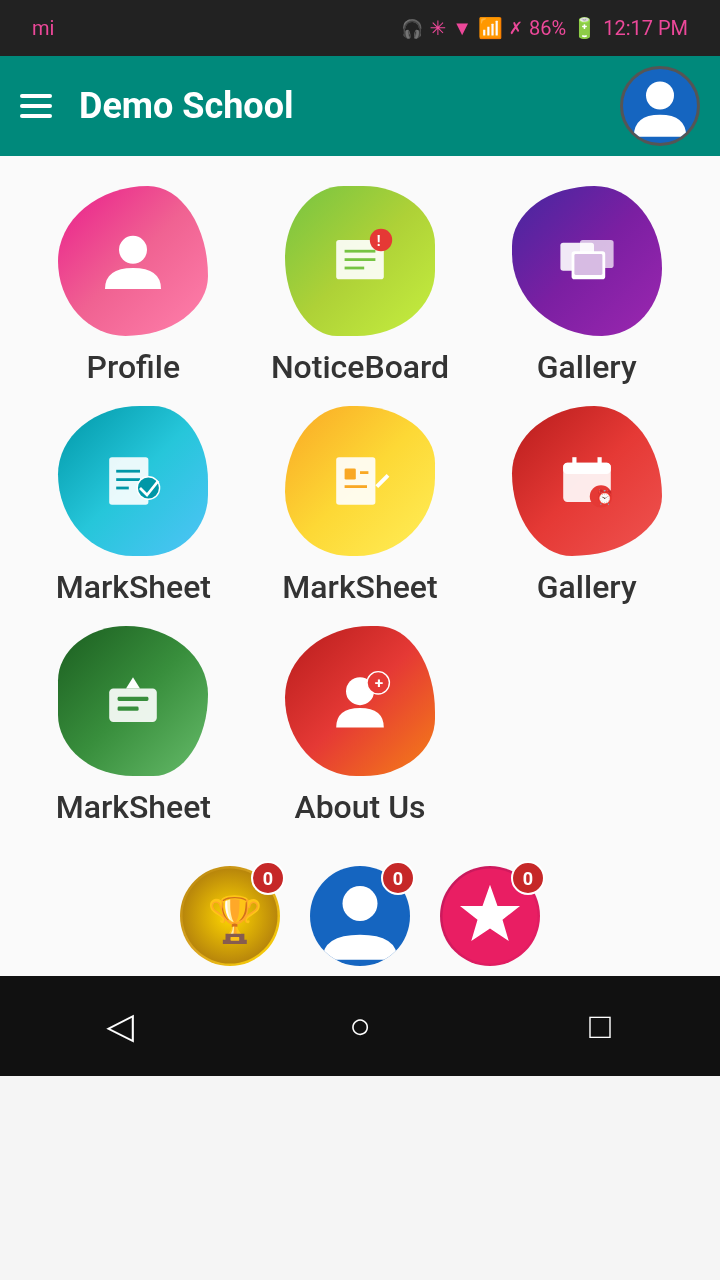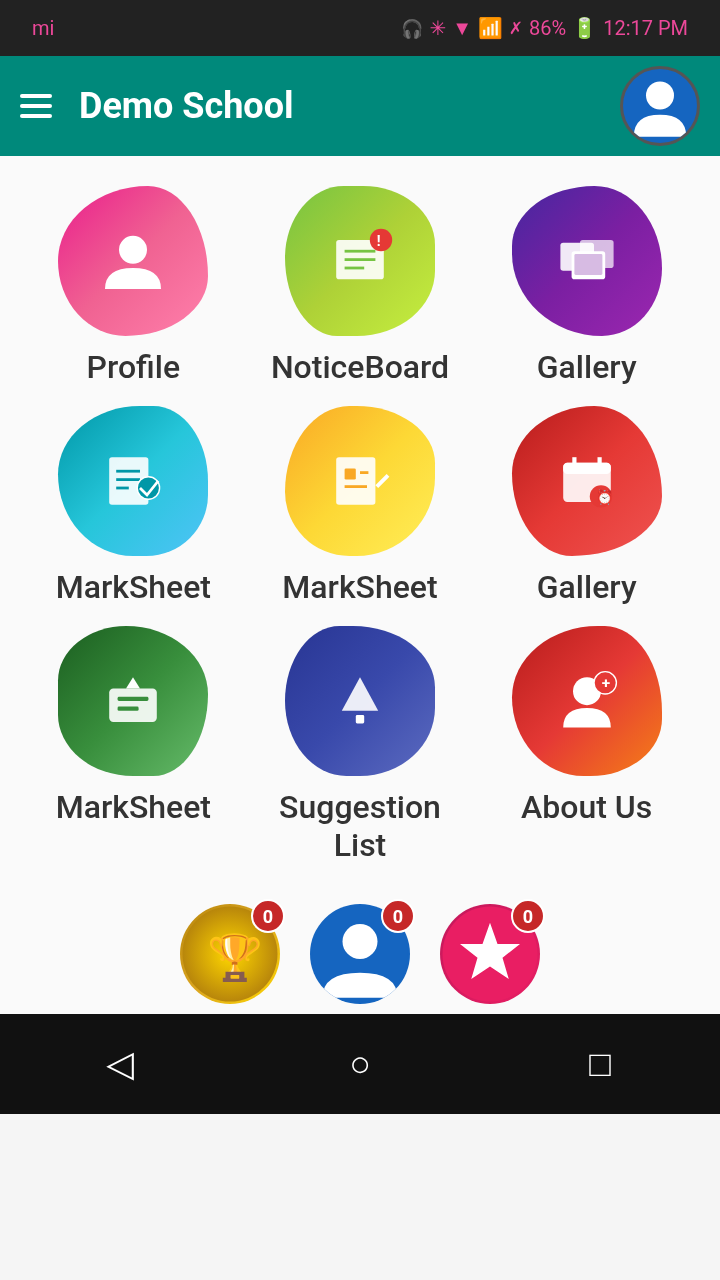--- a/index.html
+++ b/index.html
@@ -287,31 +287,20 @@
         <div class="inner-icon">
           <svg viewBox="0 0 50 50" width="70" height="70" xmlns="http://www.w3.org/2000/svg">
     <rect x="8" y="16" width="34" height="24" rx="3" fill="white" opacity="0.9"></rect>
     <polygon points="20,16 25,8 30,16" fill="white"></polygon>
     <rect x="14" y="22" width="22" height="3" rx="1" fill="#388e3c"></rect>
     <rect x="14" y="29" width="15" height="3" rx="1" fill="#388e3c"></rect>
   </svg>
         </div>
       </div>
       <span class="grid-item-label">MarkSheet</span>
-    </div>
-    <div class="grid-item">
-      <div class="icon-blob blob-indigo">
-        <div class="inner-icon">
-          <svg viewBox="0 0 50 50" width="70" height="70" xmlns="http://www.w3.org/2000/svg">
-    <path d="M25 8 L38 32 L12 32 Z" fill="white" opacity="0.9"></path>
-    <rect x="22" y="35" width="6" height="6" rx="1" fill="white"></rect>
-  </svg>
-        </div>
-      </div>
-      <span class="grid-item-label">Suggestion List</span>
     </div>
     <div class="grid-item">
       <div class="icon-blob blob-deep-red">
         <div class="inner-icon">
           <svg viewBox="0 0 50 50" width="70" height="70" xmlns="http://www.w3.org/2000/svg">
     <circle cx="25" cy="18" r="10" fill="white"></circle>
     <path d="M8 44 Q8 30 25 30 Q42 30 42 44" fill="white"></path>
     <circle cx="38" cy="12" r="8" fill="#e53935" stroke="white" stroke-width="1"></circle>
     <text x="35.5" y="16" fill="white" font-size="11" font-weight="bold">+</text>
   </svg>

